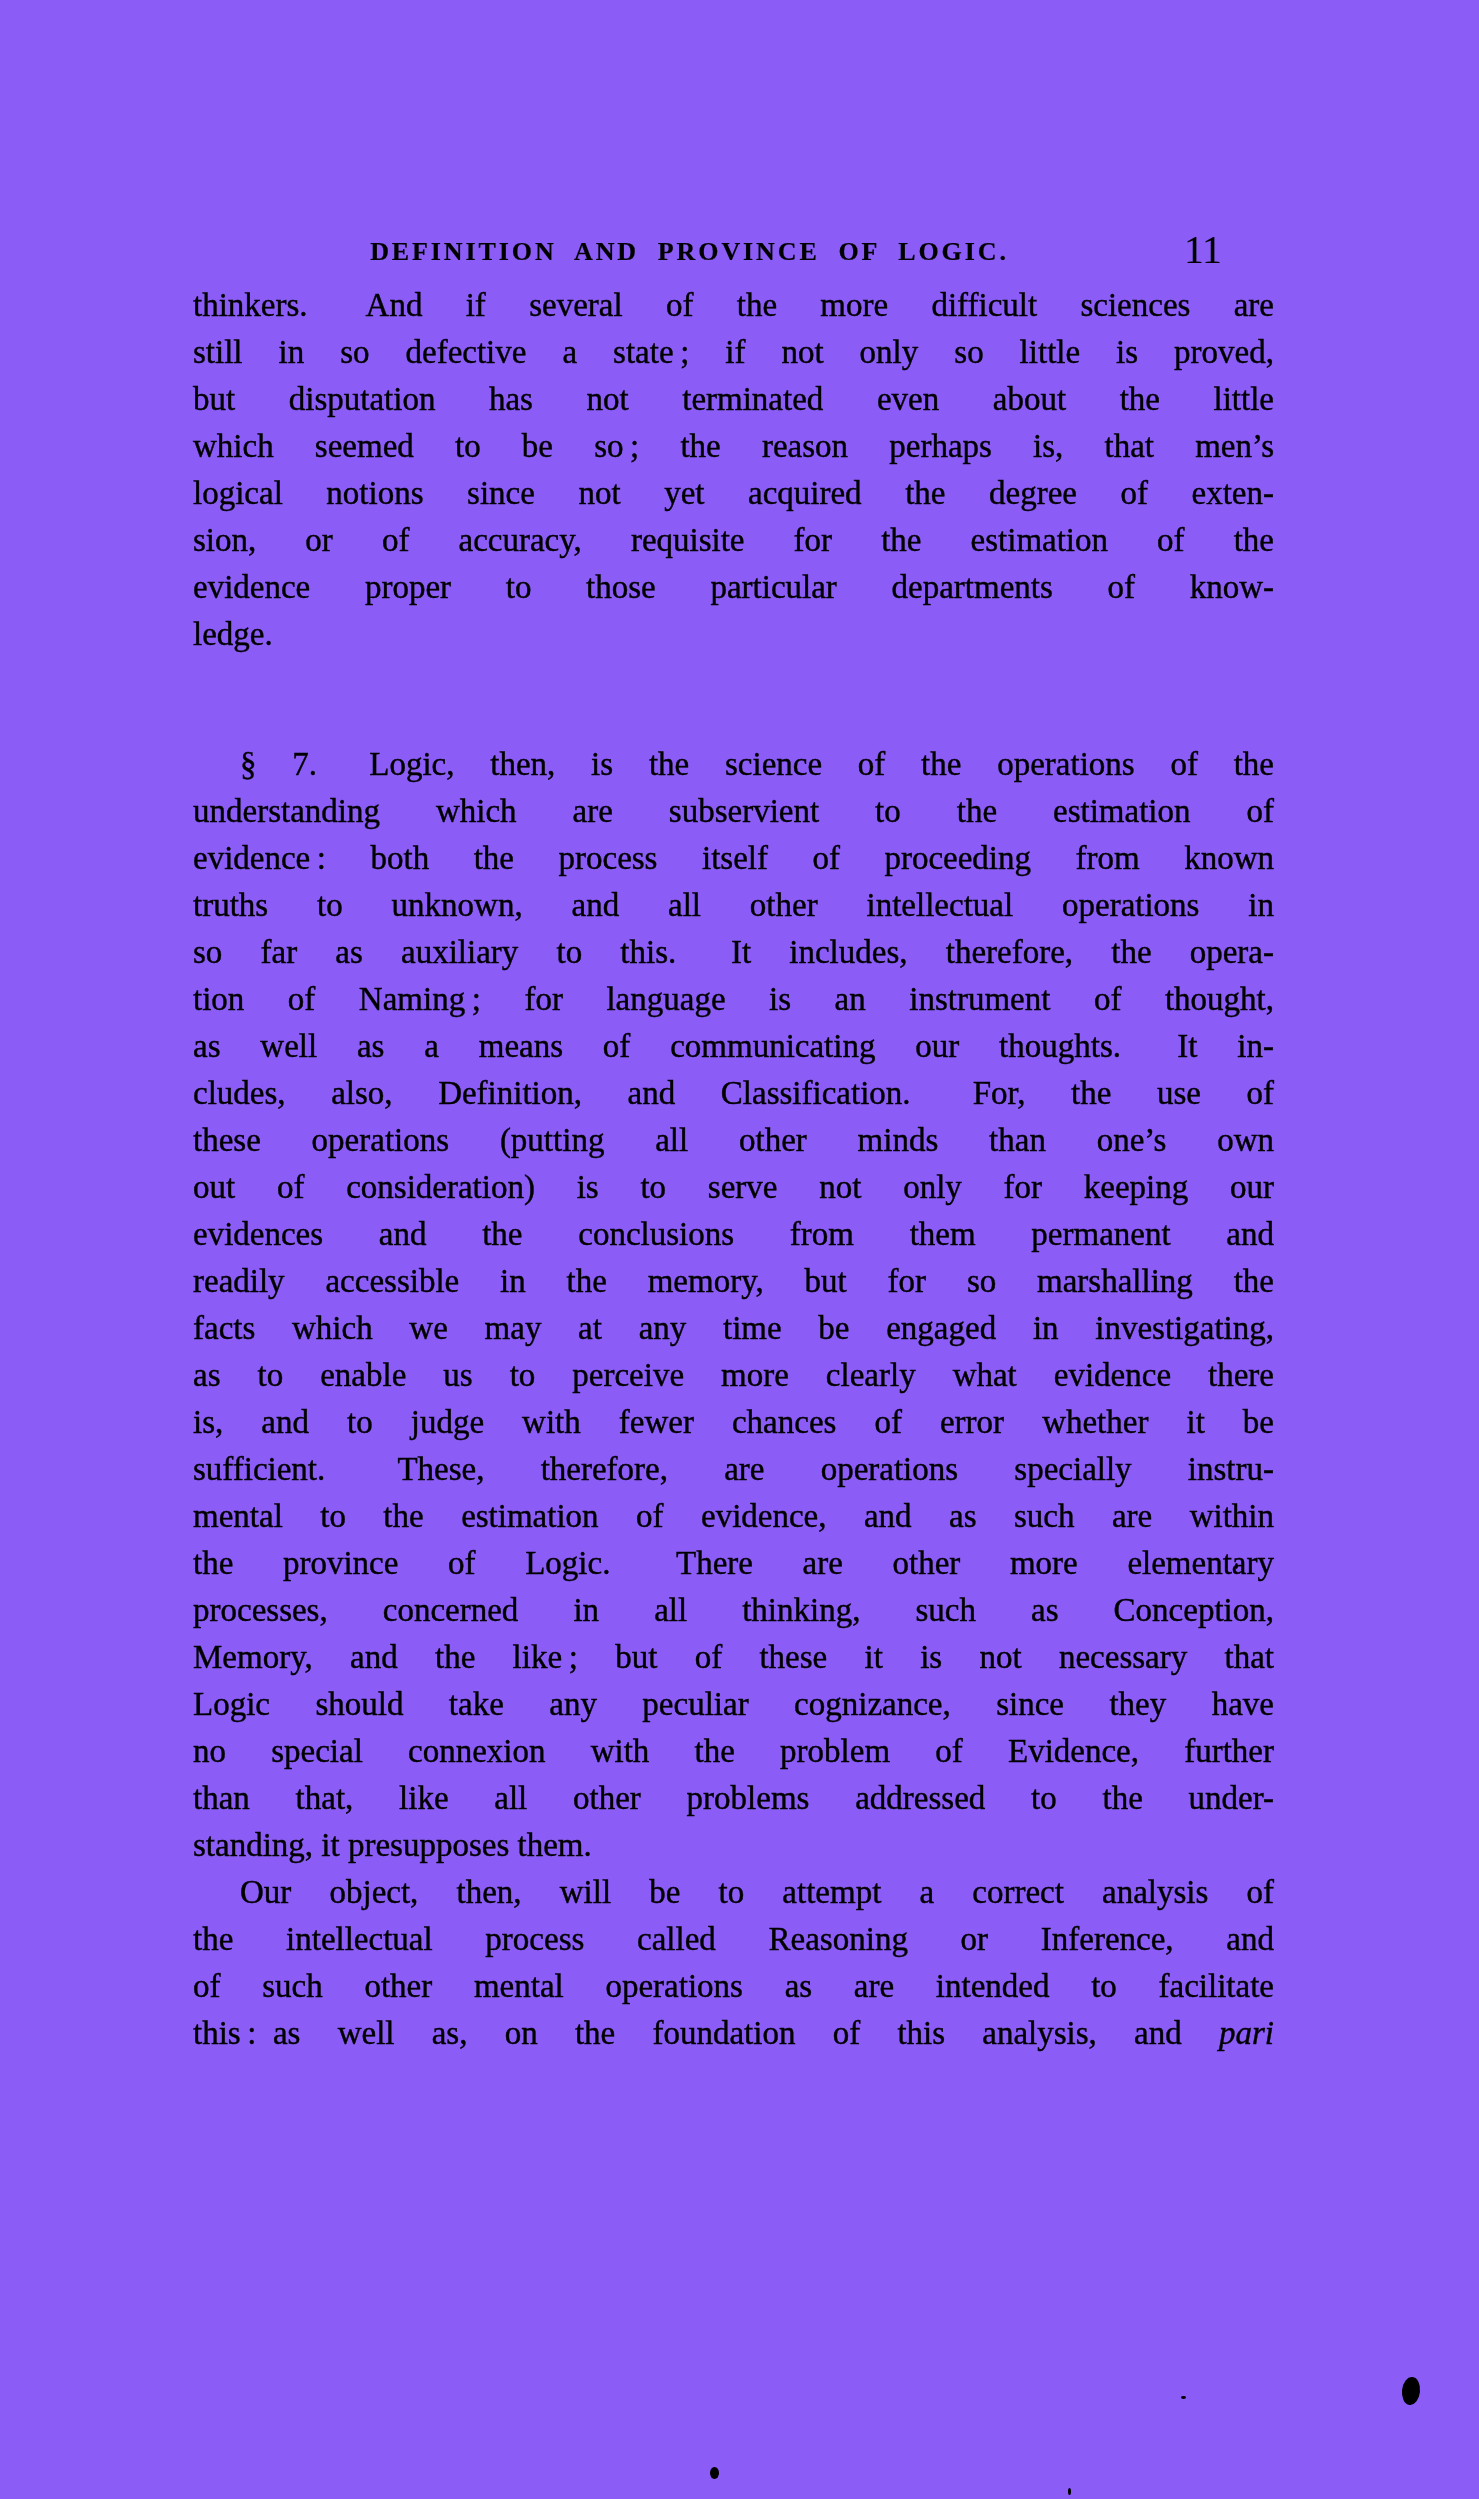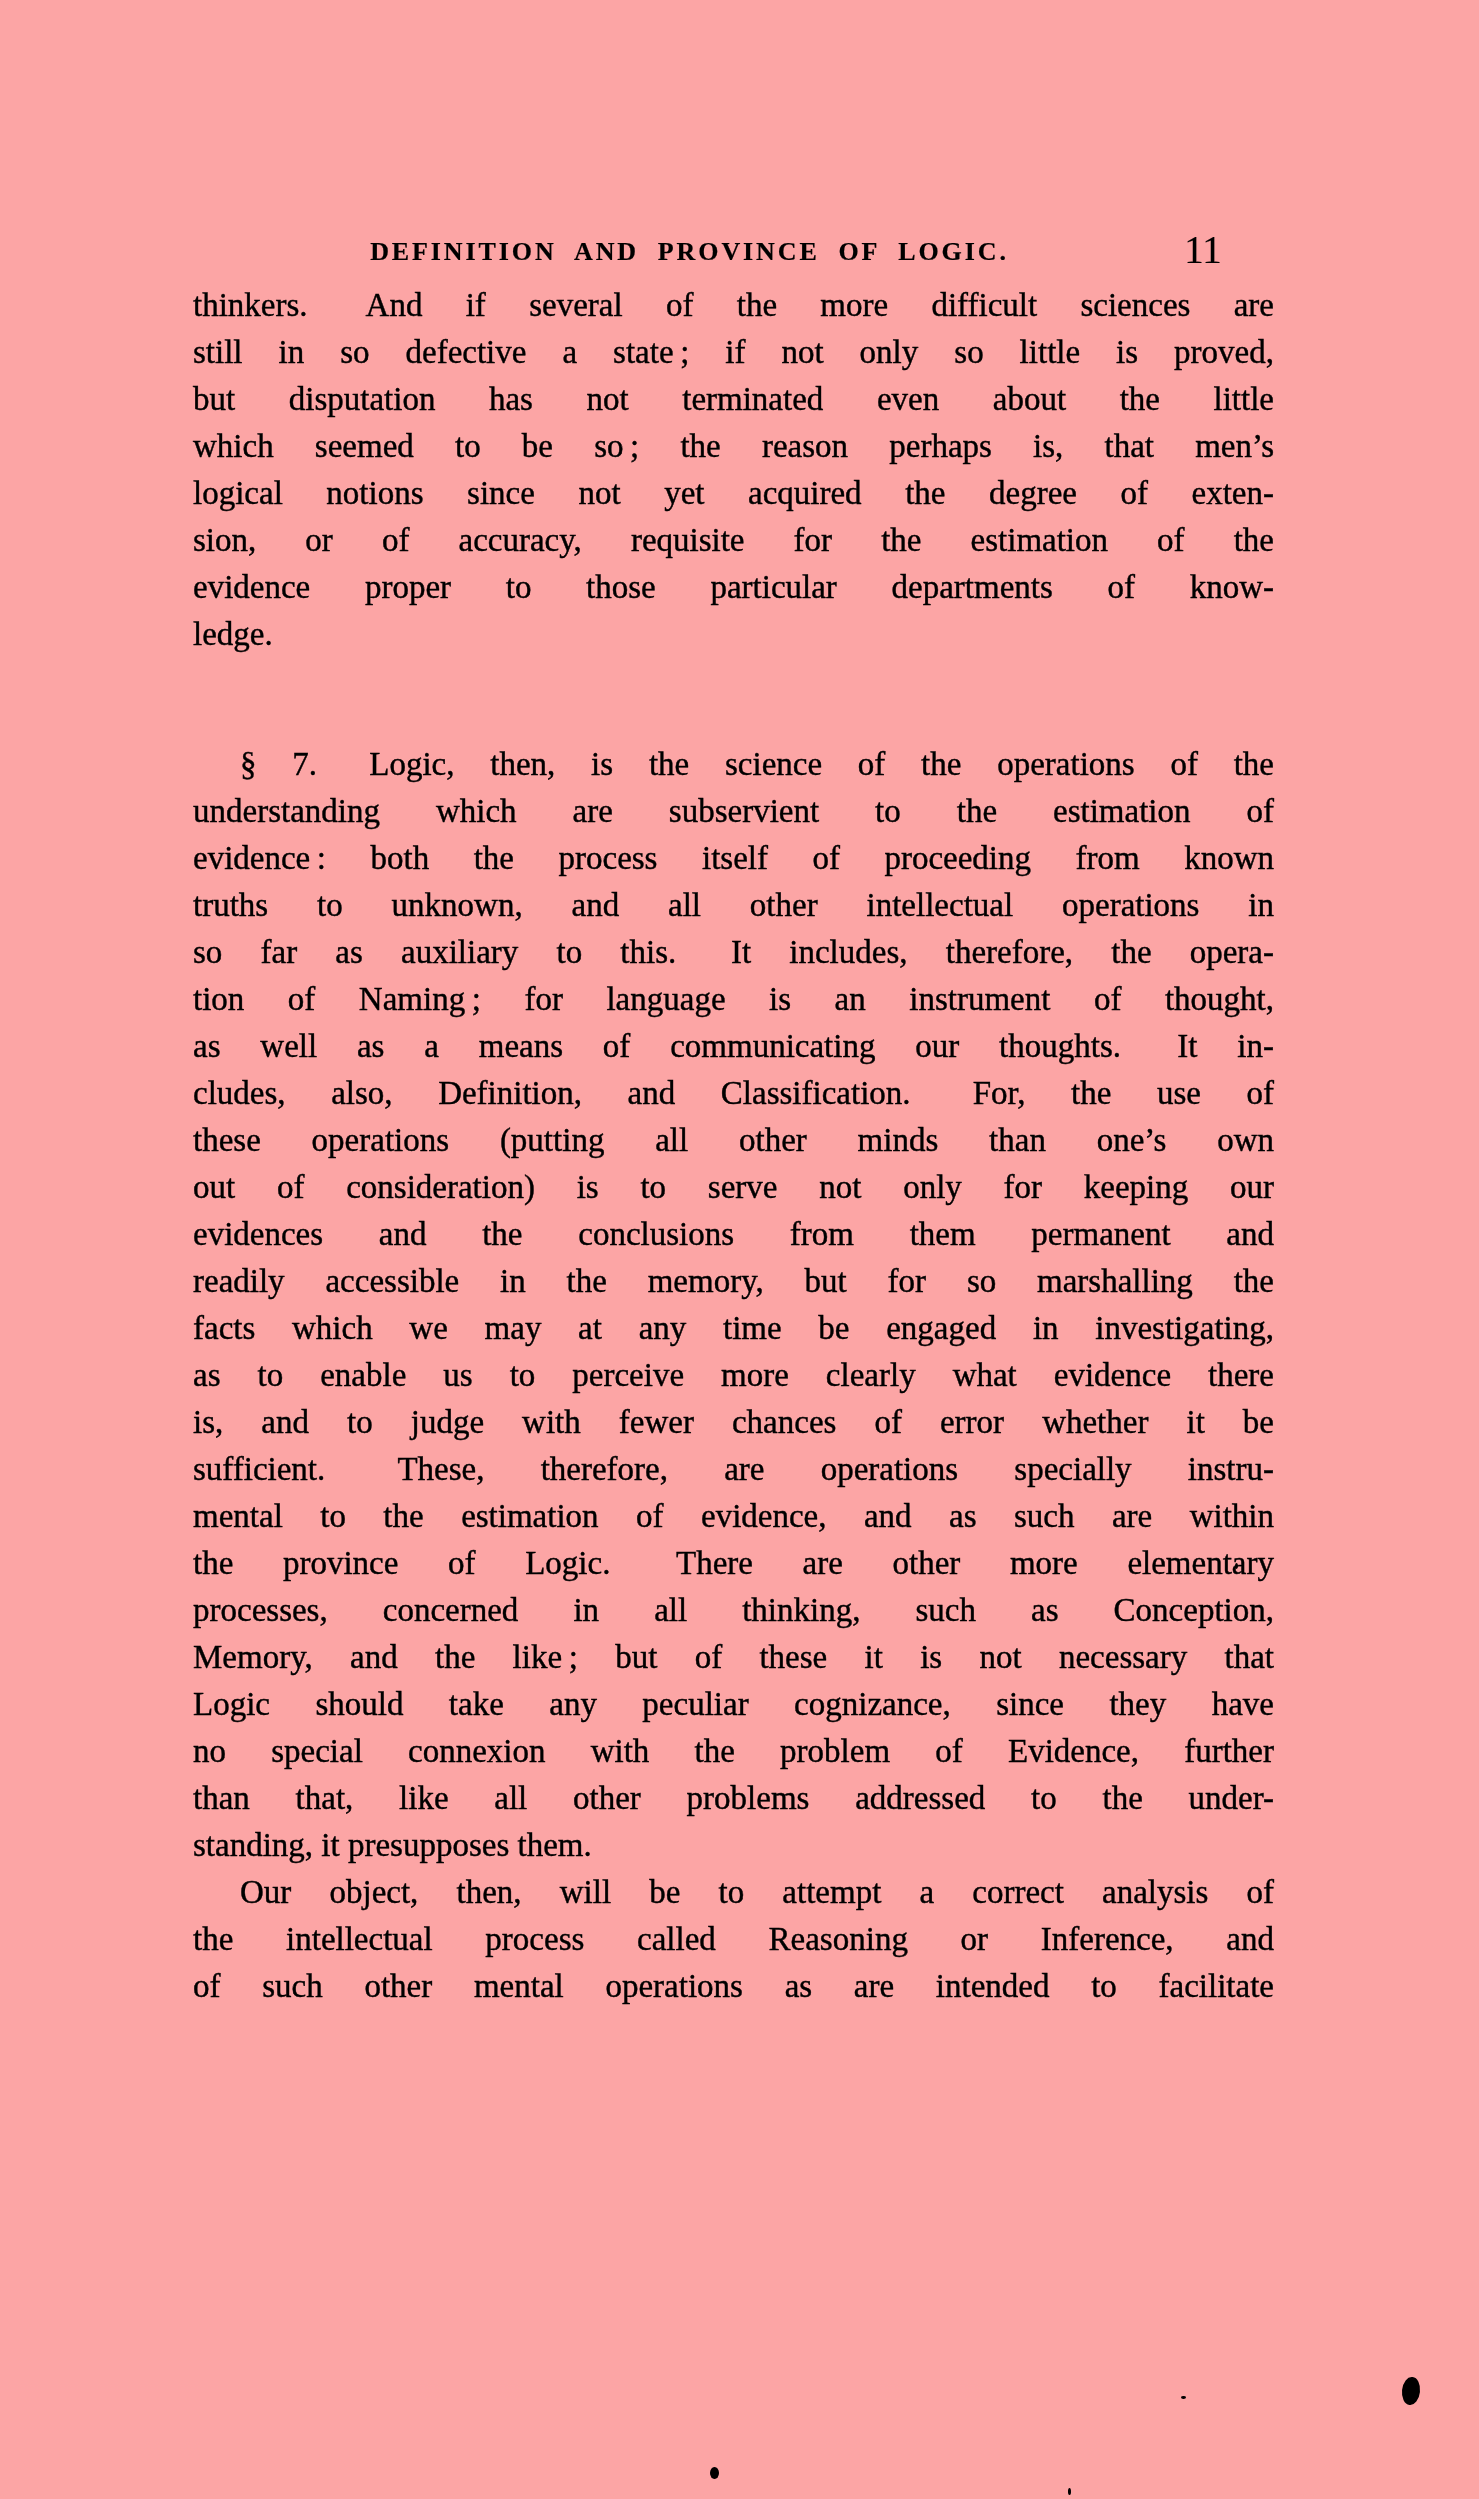--- a/index.html
+++ b/index.html
@@ -4,21 +4,21 @@
 <style>
   html, body {
     margin: 0;
     padding: 0;
     background: #ffffff;
   }
   .page {
     position: relative;
     width: 1479px;
     height: 2500px;
-    background: #fca5a5;
+    background: #8b5cf6;
     overflow: hidden;
     font-family: "Liberation Serif", "DejaVu Serif", serif;
     color: #000000;
   }
   .running-head {
     position: absolute;
     left: 149px;
     top: 234px;
     width: 1081px;
     height: 37px;
@@ -119,20 +119,21 @@
         <div class="line justified"><span>Memory, and the like ; but of these it is not necessary that</span></div>
         <div class="line justified"><span>Logic should take any peculiar cognizance, since they have</span></div>
         <div class="line justified"><span>no special connexion with the problem of Evidence, further</span></div>
         <div class="line justified"><span>than that, like all other problems addressed to the under-</span></div>
         <div class="line last-left"><span>standing, it presupposes them.</span></div>
       </div>
       <div class="para">
         <div class="line first-indent justified"><span>Our object, then, will be to attempt a correct analysis of</span></div>
         <div class="line justified"><span>the intellectual process called Reasoning or Inference, and</span></div>
         <div class="line justified"><span>of such other mental operations as are intended to facilitate</span></div>
+        <div class="line justified"><span>this : as well as, on the foundation of this analysis, and </span><span class="it">pari</span></div>
       </div>
     </div>
 <div class="ink" style="left: 1402px; top: 2377px; width: 17.7px; height: 28px; transform: rotate(6deg);"></div>
     <div class="ink" style="left: 1181px; top: 2396px; width: 4.7px; height: 2.9px;"></div>
     <div class="ink" style="left: 1235px; top: 1563px; width: 2.9px; height: 5.9px;"></div>
     <div class="ink" style="left: 710px; top: 2467px; width: 8.8px; height: 11.8px;"></div>
     <div class="ink" style="left: 1068px; top: 2488px; width: 2.9px; height: 7px;"></div>
   </div>
 
 

